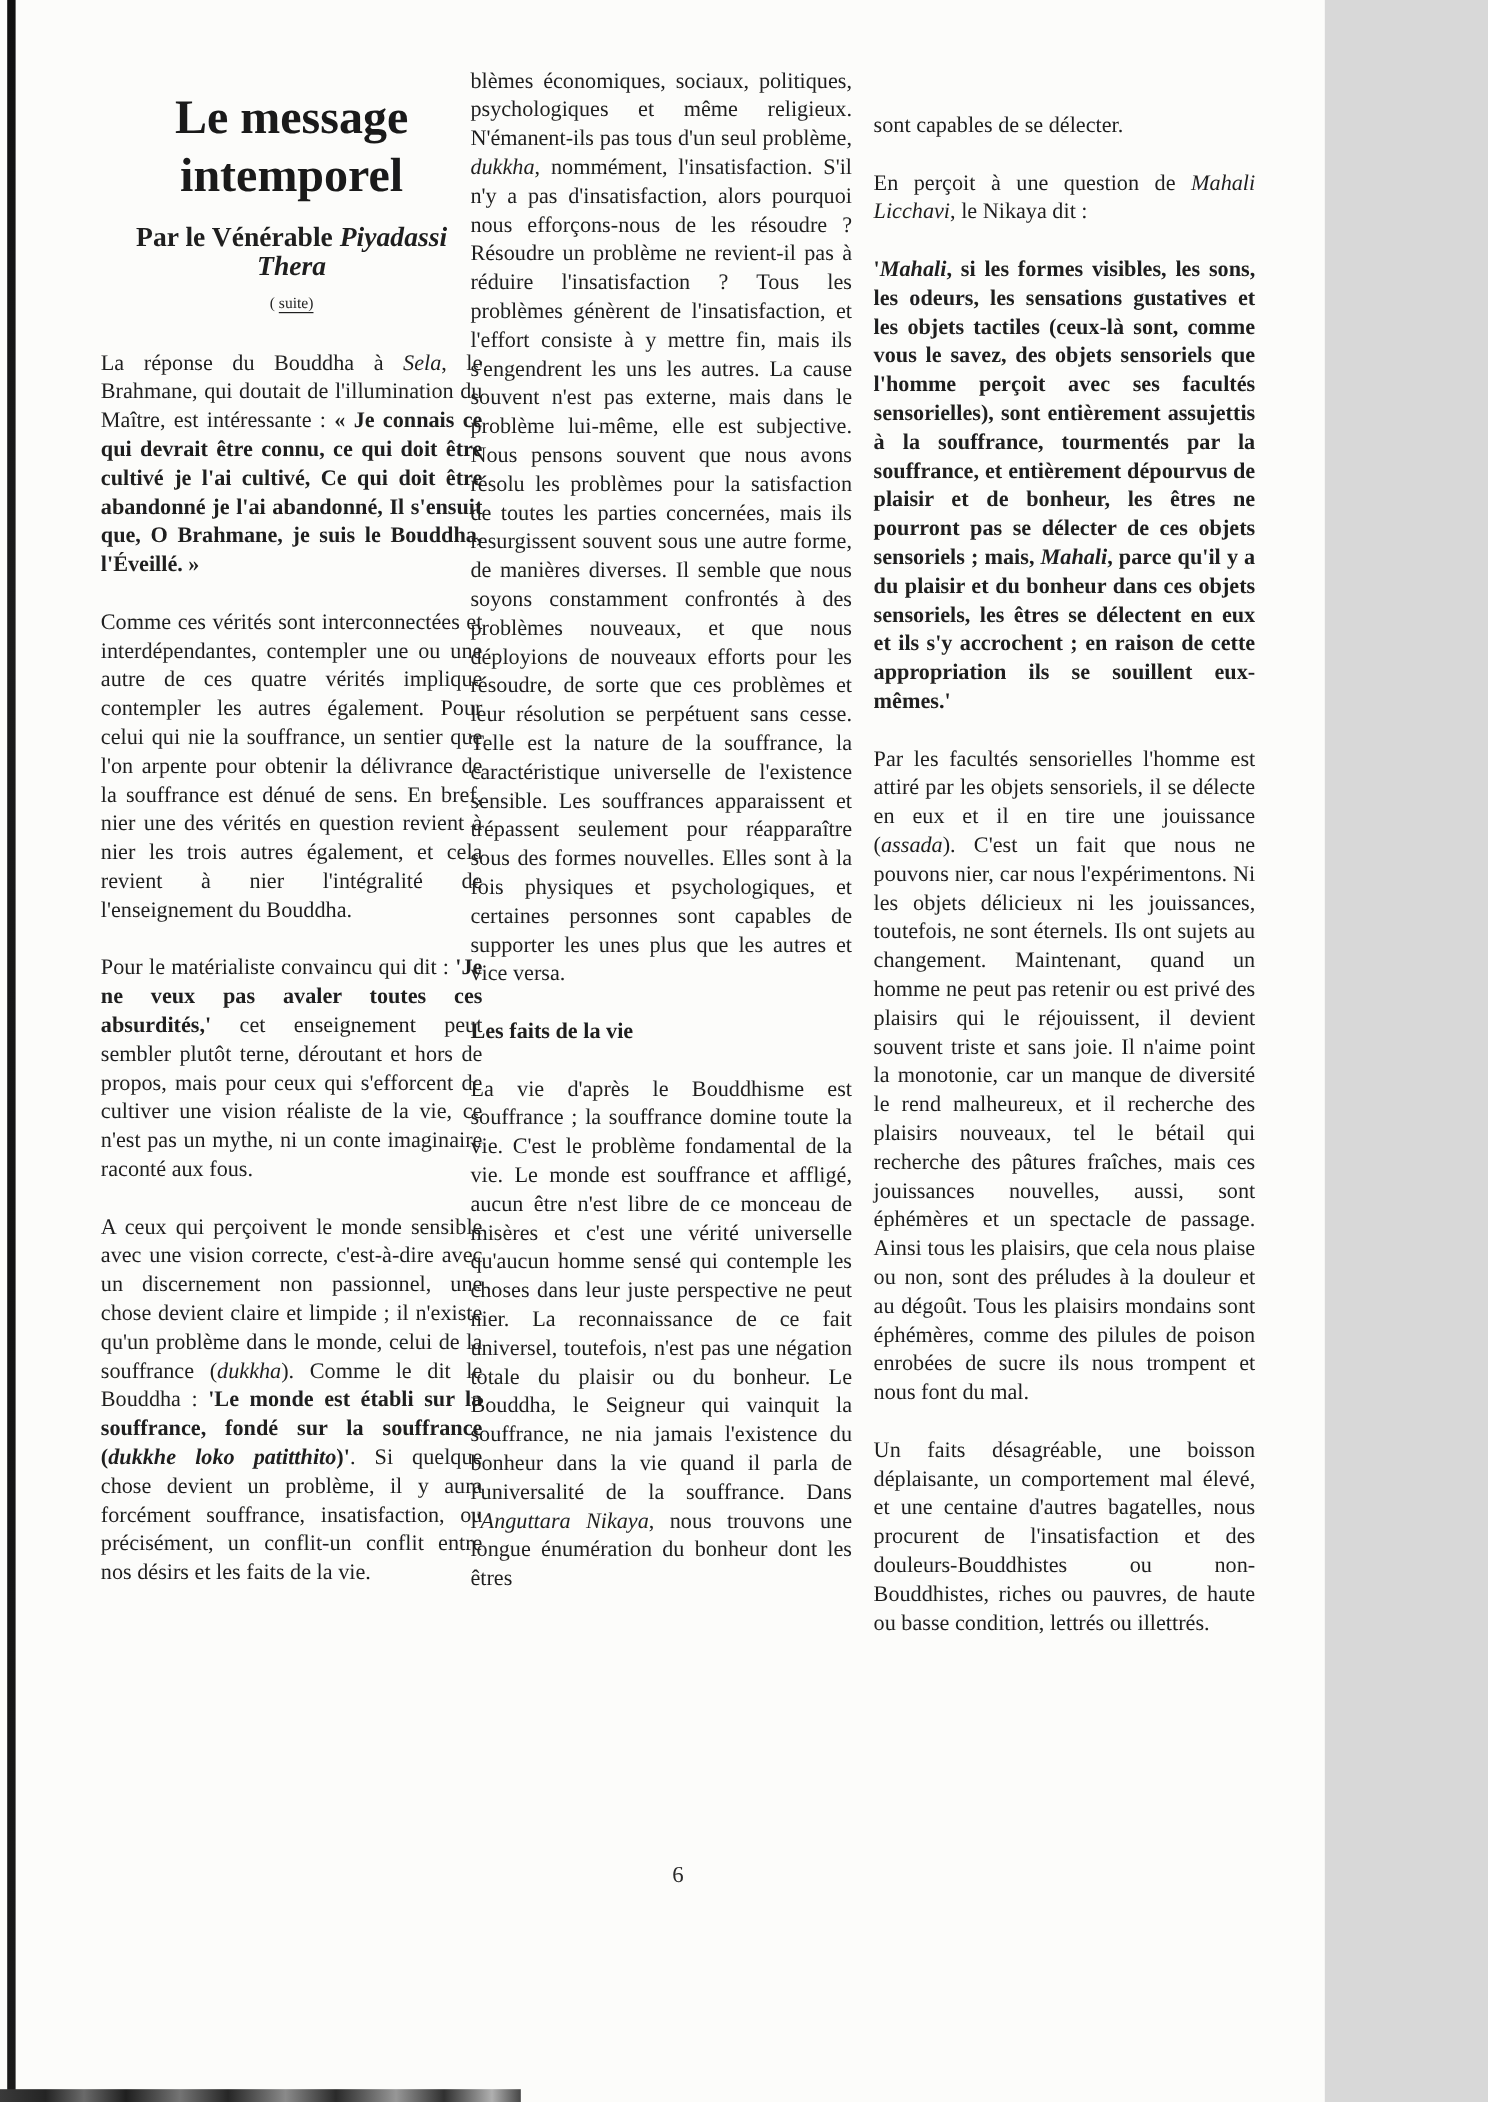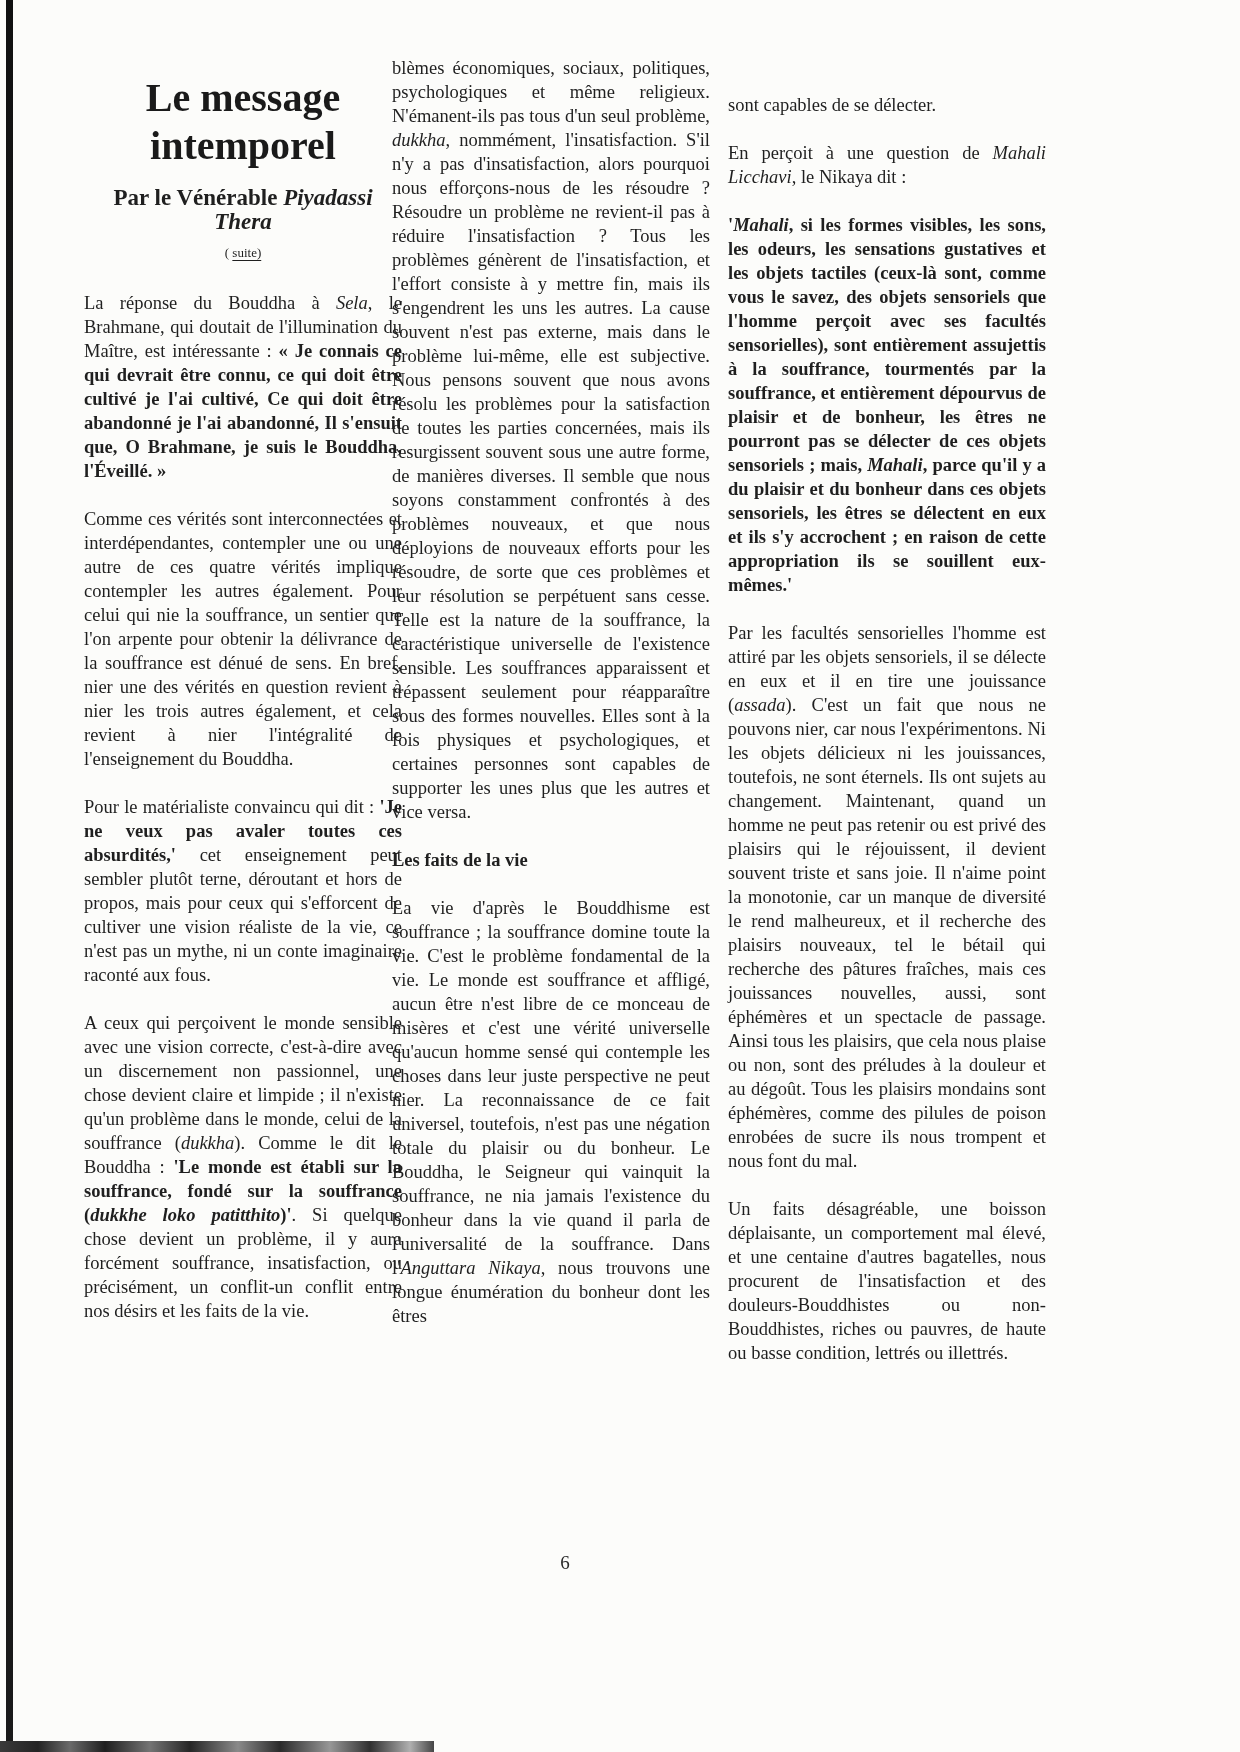--- a/index.html
+++ b/index.html
@@ -1,19 +1,19 @@
 <!DOCTYPE html>
 <html lang="fr"><head>
 <meta charset="utf-8">
 <style>
   * { margin:0; padding:0; box-sizing:border-box; }
   html,body { width:1240px; height:1752px; }
   body { background:#d8d8d8; }
   .page {
-    position:relative; width:1240px; height:1752px;
+    position:relative; width:1104px; height:1752px;
     background:#fcfcfa; overflow:hidden;
     font-family:"Liberation Serif","DejaVu Serif",serif;
     color:#1f1f1f;
   }
   .artifact-left {
     position:absolute; left:6px; top:0; width:7px; height:1752px;
     background:linear-gradient(180deg,#101010 0,#1c1c1c 30%,#131313 60%,#1a1a1a 100%);
   }
   .artifact-bottom {
     position:absolute; left:0; bottom:0; width:434px; height:11px;

